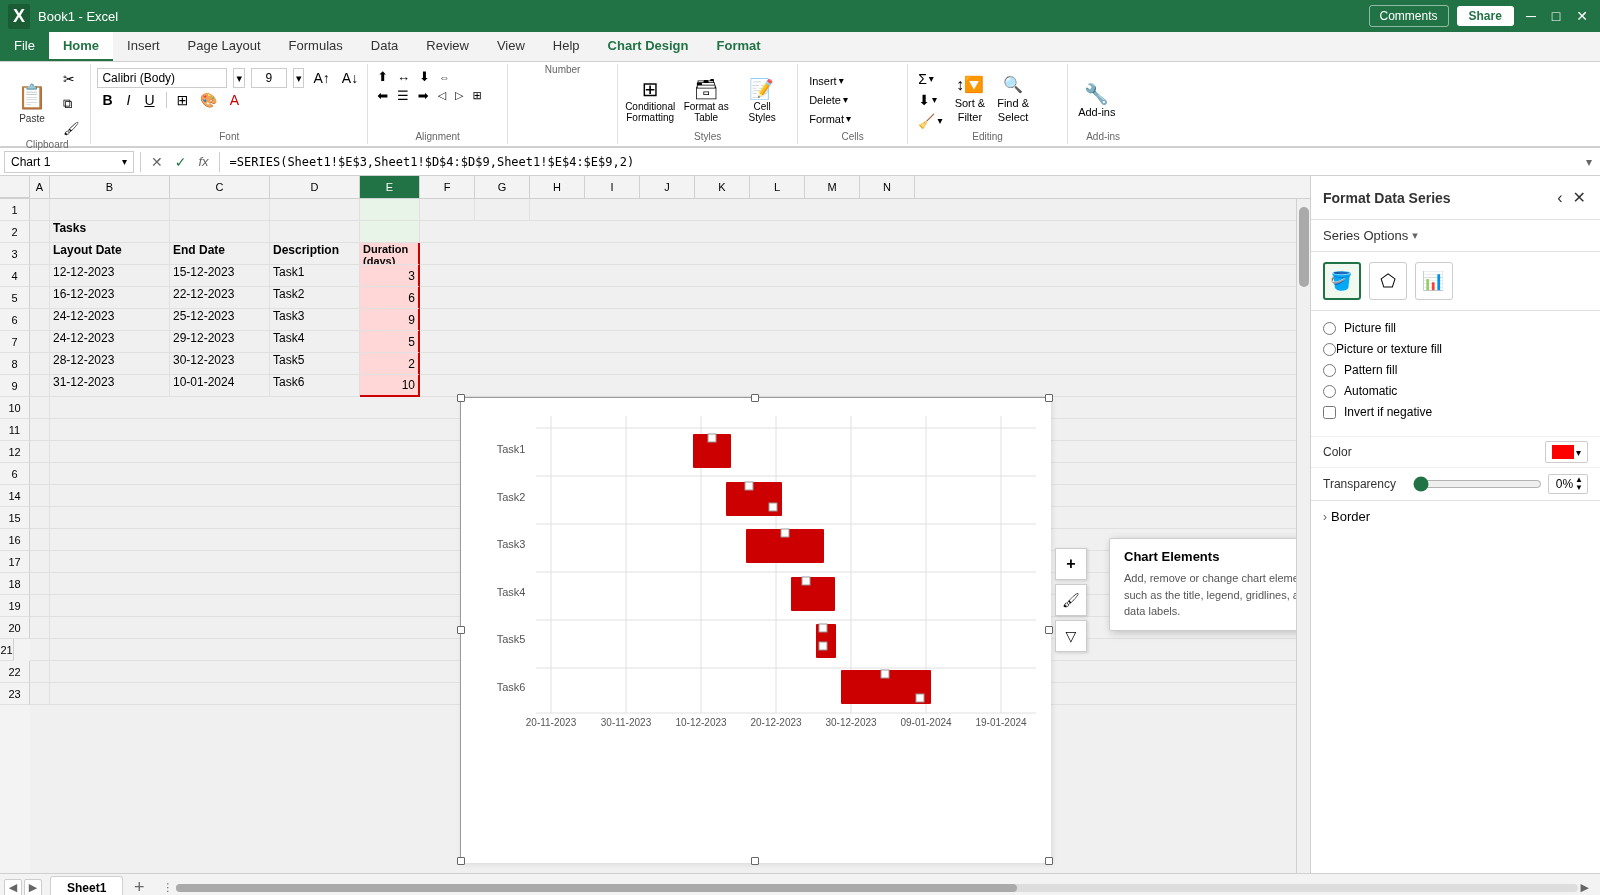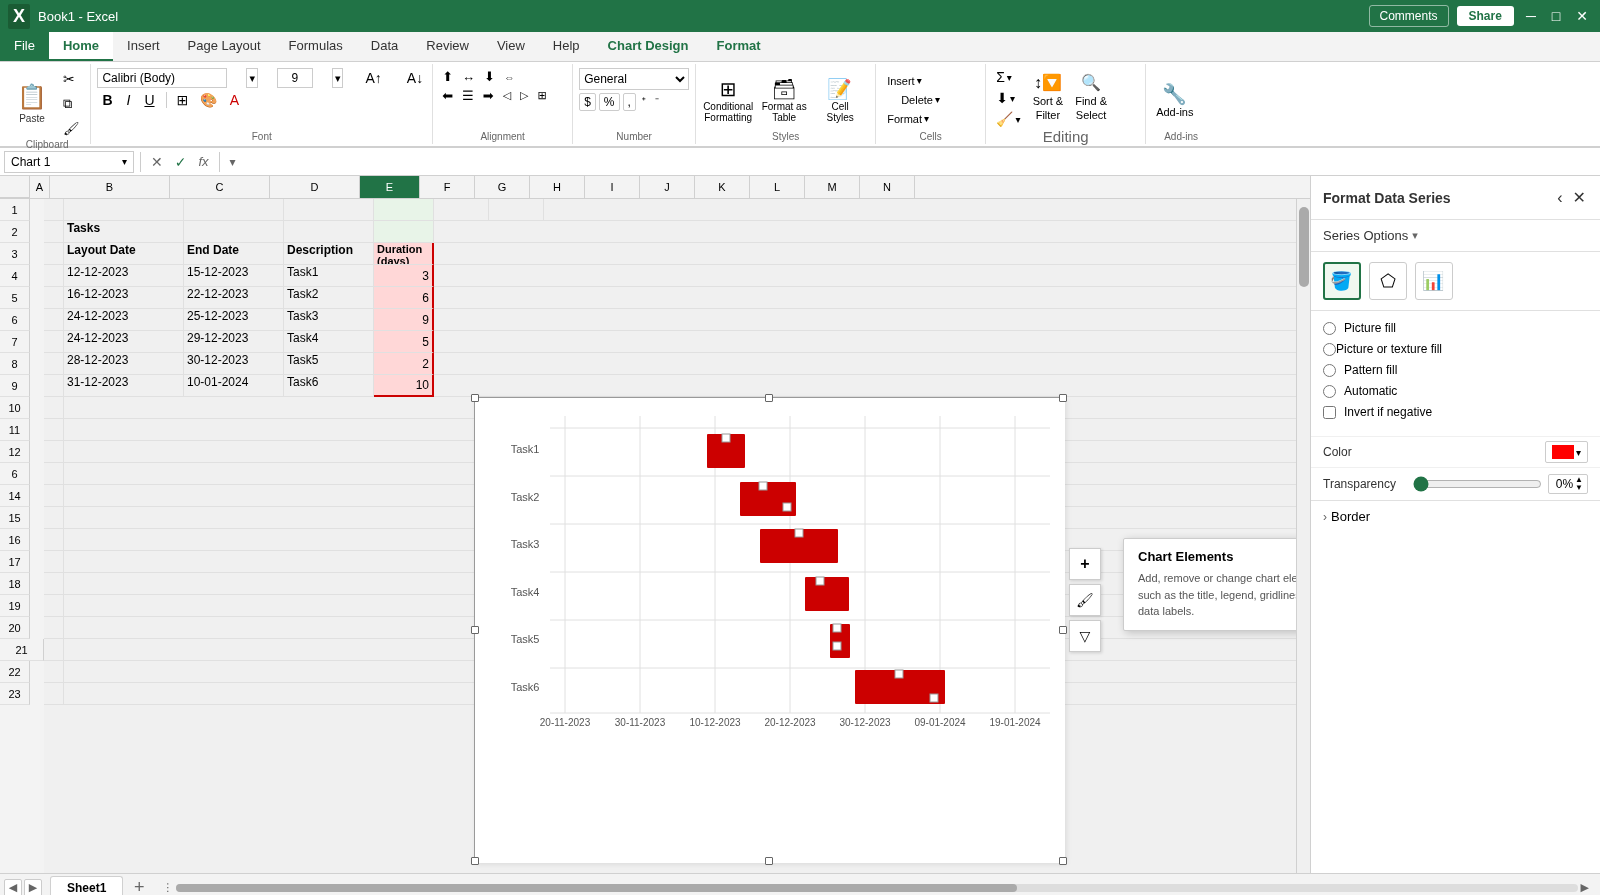--- a/index.html
+++ b/index.html
@@ -48,21 +48,21 @@
         <div style="cursor:pointer;padding:2px 4px;border-radius:2px;border:1px solid transparent;font-size:14px;" title="Cut">✂</div>
         <div style="cursor:pointer;padding:2px 4px;border-radius:2px;border:1px solid transparent;font-size:13px;" title="Copy">⧉</div>
         <div style="cursor:pointer;padding:2px 4px;border-radius:2px;border:1px solid transparent;font-size:13px;" title="Format Painter">🖌</div>
       </div>
     </div>
     <div style="font-size:10px;color:#666;text-align:center;padding-bottom:2px;">Clipboard</div>
   </div>
 
   <div style="display:flex;flex-direction:column;padding:0 6px;border-right:1px solid #e0e0e0;position:relative;min-width:190px;">
     <div style="display:flex;flex-direction:column;gap:2px;flex:1;padding-top:4px;">
-      <div style="display:flex;align-items:center;gap:19px;">
+      <div style="display:flex;align-items:center;gap:6px;">
         <input type="text" style="width: 130px; border: 1px solid rgb(204, 204, 204); height: 20px; padding: 0px 4px; font-size: 12px;" value="Calibri (Body)">
         <span style="font-size:11px;cursor:pointer;border:1px solid #ccc;height:20px;padding:0 2px;display:flex;align-items:center;">▾</span>
         <input type="text" style="width: 36px; border: 1px solid rgb(204, 204, 204); height: 20px; text-align: center; font-size: 12px;" value="9">
         <span style="font-size:11px;cursor:pointer;border:1px solid #ccc;height:20px;padding:0 2px;display:flex;align-items:center;">▾</span>
         <div style="cursor:pointer;font-size:14px;padding:1px 3px;" title="Increase Font">A↑</div>
         <div style="cursor:pointer;font-size:14px;padding:1px 3px;" title="Decrease Font">A↓</div>
       </div>
       <div style="display:flex;align-items:center;gap:4px;">
         <div style="cursor:pointer;font-weight:bold;font-size:14px;padding:1px 4px;border:1px solid transparent;border-radius:2px;">B</div>
         <div style="cursor:pointer;font-style:italic;font-size:14px;padding:1px 4px;border:1px solid transparent;border-radius:2px;">I</div>
@@ -90,32 +90,20 @@
         <div style="cursor:pointer;font-size:13px;padding:1px 3px;">➡</div>
         <div style="cursor:pointer;font-size:11px;padding:1px 3px;">◁</div>
         <div style="cursor:pointer;font-size:11px;padding:1px 3px;">▷</div>
         <div style="cursor:pointer;font-size:11px;padding:1px 3px;">⊞</div>
       </div>
     </div>
     <div style="font-size:10px;color:#666;text-align:center;padding-bottom:2px;">Alignment</div>
   </div>
 
   <div style="display:flex;flex-direction:column;padding:0 6px;border-right:1px solid #e0e0e0;position:relative;min-width:110px;">
-    <div style="display:flex;flex-direction:column;gap:2px;flex:1;padding-top:4px;">
-      <div style="display:flex;align-items:center;gap:2px;">
-        <select style="width:110px;border:1px solid #ccc;height:22px;font-size:12px;background:white;"><option>General</option></select>
-      </div>
-      <div style="display:flex;align-items:center;gap:3px;">
-        <div style="cursor:pointer;font-size:12px;padding:1px 4px;border:1px solid #ccc;border-radius:2px;">$</div>
-        <div style="cursor:pointer;font-size:12px;padding:1px 4px;border:1px solid #ccc;border-radius:2px;">%</div>
-        <div style="cursor:pointer;font-size:12px;padding:1px 4px;border:1px solid #ccc;border-radius:2px;">,</div>
-        <div style="cursor:pointer;font-size:12px;padding:1px 3px;">⁺</div>
-        <div style="cursor:pointer;font-size:12px;padding:1px 3px;">⁻</div>
-      </div>
-    </div>
     <div style="font-size:10px;color:#666;text-align:center;padding-bottom:2px;">Number</div>
   </div>
 
   <div style="display:flex;flex-direction:column;padding:0 6px;border-right:1px solid #e0e0e0;position:relative;min-width:180px;">
     <div style="display:flex;align-items:center;gap:4px;flex:1;padding-top:4px;">
       <div style="display:flex;flex-direction:column;align-items:center;cursor:pointer;font-size:10px;text-align:center;width:52px;">
         <span style="font-size:20px;">⊞</span>
         <span>Conditional<br>Formatting</span>
       </div>
       <div style="display:flex;flex-direction:column;align-items:center;cursor:pointer;font-size:10px;text-align:center;width:52px;">
@@ -130,21 +118,21 @@
     <div style="font-size:10px;color:#666;text-align:center;padding-bottom:2px;">Styles</div>
   </div>
 
   <div style="display:flex;flex-direction:column;padding:0 6px;border-right:1px solid #e0e0e0;position:relative;min-width:110px;">
     <div style="display:flex;align-items:center;gap:4px;flex:1;padding-top:4px;">
       <div style="display:flex;flex-direction:column;gap:3px;">
         <div style="display:flex;align-items:center;gap:2px;cursor:pointer;font-size:11px;padding:1px 4px;border:1px solid transparent;">
           <span>Insert</span>
             <span style="font-size:10px;">▾</span>
         </div>
-        <div style="display:flex;align-items:center;gap:2px;cursor:pointer;font-size:11px;padding:1px 4px;border:1px solid transparent;margin-left:14px;">
+        <div style="display:flex;align-items:center;gap:2px;cursor:pointer;font-size:11px;padding:1px 4px;border:1px solid transparent;">
           <span>Delete</span>
             <span style="font-size:10px;">▾</span>
         </div>
         <div style="display:flex;align-items:center;gap:2px;cursor:pointer;font-size:11px;padding:1px 4px;border:1px solid transparent;">
           <span>Format</span>
             <span style="font-size:10px;">▾</span>
         </div>
       </div>
     </div>
     <div style="font-size:10px;color:#666;text-align:center;padding-bottom:2px;">Cells</div>
@@ -172,21 +160,21 @@
           <div>Sort &amp;<br>Filter</div>
         </div>
       </div>
       <div style="display:flex;flex-direction:column;gap:3px;">
         <div style="cursor:pointer;font-size:11px;padding:1px 4px;text-align:center;line-height:1.3;">
           <div style="font-size:16px;">🔍</div>
           <div>Find &amp;<br>Select</div>
         </div>
       </div>
     </div>
-    <div style="font-size:15px;color:#666;text-align:center;padding-bottom:2px;">Editing</div>
+    <div style="font-size:10px;color:#666;text-align:center;padding-bottom:2px;">Editing</div>
   </div>
 
   <div style="display:flex;flex-direction:column;padding:0 6px;position:relative;min-width:70px;">
     <div style="display:flex;align-items:center;gap:4px;flex:1;padding-top:4px;">
       <div style="cursor:pointer;font-size:11px;padding:1px 4px;text-align:center;">
         <div style="font-size:20px;">🔧</div>
         <div>Add-ins</div>
       </div>
     </div>
     <div style="font-size:10px;color:#666;text-align:center;padding-bottom:2px;">Add-ins</div>
@@ -197,20 +185,21 @@
 <div style="display:flex;align-items:center;height:28px;background:white;border-bottom:1px solid #d0d0d0;padding:0 4px;gap:4px;">
   <div style="width:130px;border:1px solid #ccc;height:22px;padding:0 6px;font-size:12px;display:flex;align-items:center;justify-content:space-between;cursor:pointer;">
     <span>Chart 1</span>
     <span style="font-size:10px;">▾</span>
   </div>
   <div style="width:1px;height:20px;background:#ccc;margin:0 2px;"></div>
   <div style="cursor:pointer;font-size:14px;color:#666;padding:0 4px;">✕</div>
   <div style="cursor:pointer;font-size:14px;color:#217346;padding:0 4px;">✓</div>
   <div style="cursor:pointer;font-size:13px;font-style:italic;color:#666;padding:0 4px;">fx</div>
   <div style="width:1px;height:20px;background:#ccc;margin:0 2px;"></div>
+  <input type="text" style="flex: 1 1 0%; border: none; outline: none; font-size: 12px; padding: 0px 4px; font-family: monospace;" value="=SERIES(Sheet1!$E$3,Sheet1!$D$4:$D$9,Sheet1!$E$4:$E$9,2)">
   <div style="cursor:pointer;font-size:12px;color:#666;padding:0 4px;">▾</div>
 </div>
 
 <div style="display:flex;height:calc(895px - 32px - 86px - 28px - 28px - 24px);overflow:hidden;">
 
   <div style="display:flex;flex-direction:column;flex:1;overflow:hidden;">
 
     <div style="display:flex;background:#f3f3f3;border-bottom:1px solid #d0d0d0;flex-shrink:0;">
       <div style="width:30px;height:22px;background:#f3f3f3;border-right:1px solid #d0d0d0;border-bottom:1px solid #d0d0d0;flex-shrink:0;"></div>
 
@@ -246,21 +235,21 @@
         <div style="width:30px;height:22px;border-right:1px solid #d0d0d0;border-bottom:1px solid #e0e0e0;display:flex;align-items:center;justify-content:center;font-size:11px;cursor:pointer;">11</div>
         <div style="width:30px;height:22px;border-right:1px solid #d0d0d0;border-bottom:1px solid #e0e0e0;display:flex;align-items:center;justify-content:center;font-size:11px;cursor:pointer;">12</div>
         <div style="width:30px;height:22px;border-right:1px solid #d0d0d0;border-bottom:1px solid #e0e0e0;display:flex;align-items:center;justify-content:center;font-size:11px;cursor:pointer;">6</div>
         <div style="width:30px;height:22px;border-right:1px solid #d0d0d0;border-bottom:1px solid #e0e0e0;display:flex;align-items:center;justify-content:center;font-size:11px;cursor:pointer;">14</div>
         <div style="width:30px;height:22px;border-right:1px solid #d0d0d0;border-bottom:1px solid #e0e0e0;display:flex;align-items:center;justify-content:center;font-size:11px;cursor:pointer;">15</div>
         <div style="width:30px;height:22px;border-right:1px solid #d0d0d0;border-bottom:1px solid #e0e0e0;display:flex;align-items:center;justify-content:center;font-size:11px;cursor:pointer;">16</div>
         <div style="width:30px;height:22px;border-right:1px solid #d0d0d0;border-bottom:1px solid #e0e0e0;display:flex;align-items:center;justify-content:center;font-size:11px;cursor:pointer;">17</div>
         <div style="width:30px;height:22px;border-right:1px solid #d0d0d0;border-bottom:1px solid #e0e0e0;display:flex;align-items:center;justify-content:center;font-size:11px;cursor:pointer;">18</div>
         <div style="width:30px;height:22px;border-right:1px solid #d0d0d0;border-bottom:1px solid #e0e0e0;display:flex;align-items:center;justify-content:center;font-size:11px;cursor:pointer;">19</div>
         <div style="width:30px;height:22px;border-right:1px solid #d0d0d0;border-bottom:1px solid #e0e0e0;display:flex;align-items:center;justify-content:center;font-size:11px;cursor:pointer;">20</div>
-        <div style="width:44px;height:22px;border-right:1px solid #d0d0d0;border-bottom:1px solid #e0e0e0;display:flex;align-items:center;justify-content:center;font-size:11px;cursor:pointer;">21</div>
+        <div style="width:14px;height:22px;border-right:1px solid #d0d0d0;border-bottom:1px solid #e0e0e0;display:flex;align-items:center;justify-content:center;font-size:11px;cursor:pointer;">21</div>
         <div style="width:30px;height:22px;border-right:1px solid #d0d0d0;border-bottom:1px solid #e0e0e0;display:flex;align-items:center;justify-content:center;font-size:11px;cursor:pointer;">22</div>
         <div style="width:30px;height:22px;border-right:1px solid #d0d0d0;border-bottom:1px solid #e0e0e0;display:flex;align-items:center;justify-content:center;font-size:11px;cursor:pointer;">23</div>
       </div>
 
       <div style="display:flex;flex-direction:column;flex:1;overflow:hidden;position:relative;">
 
         <div style="display:flex;height:22px;">
           <div style="width:20px;height:22px;border-right:1px solid #e0e0e0;border-bottom:1px solid #e0e0e0;padding:0 3px;font-size:12px;flex-shrink:0;"></div>
           <div style="width:120px;height:22px;border-right:1px solid #e0e0e0;border-bottom:1px solid #e0e0e0;padding:0 3px;font-size:12px;flex-shrink:0;"></div>
           <div style="width:100px;height:22px;border-right:1px solid #e0e0e0;border-bottom:1px solid #e0e0e0;padding:0 3px;font-size:12px;flex-shrink:0;"></div>

